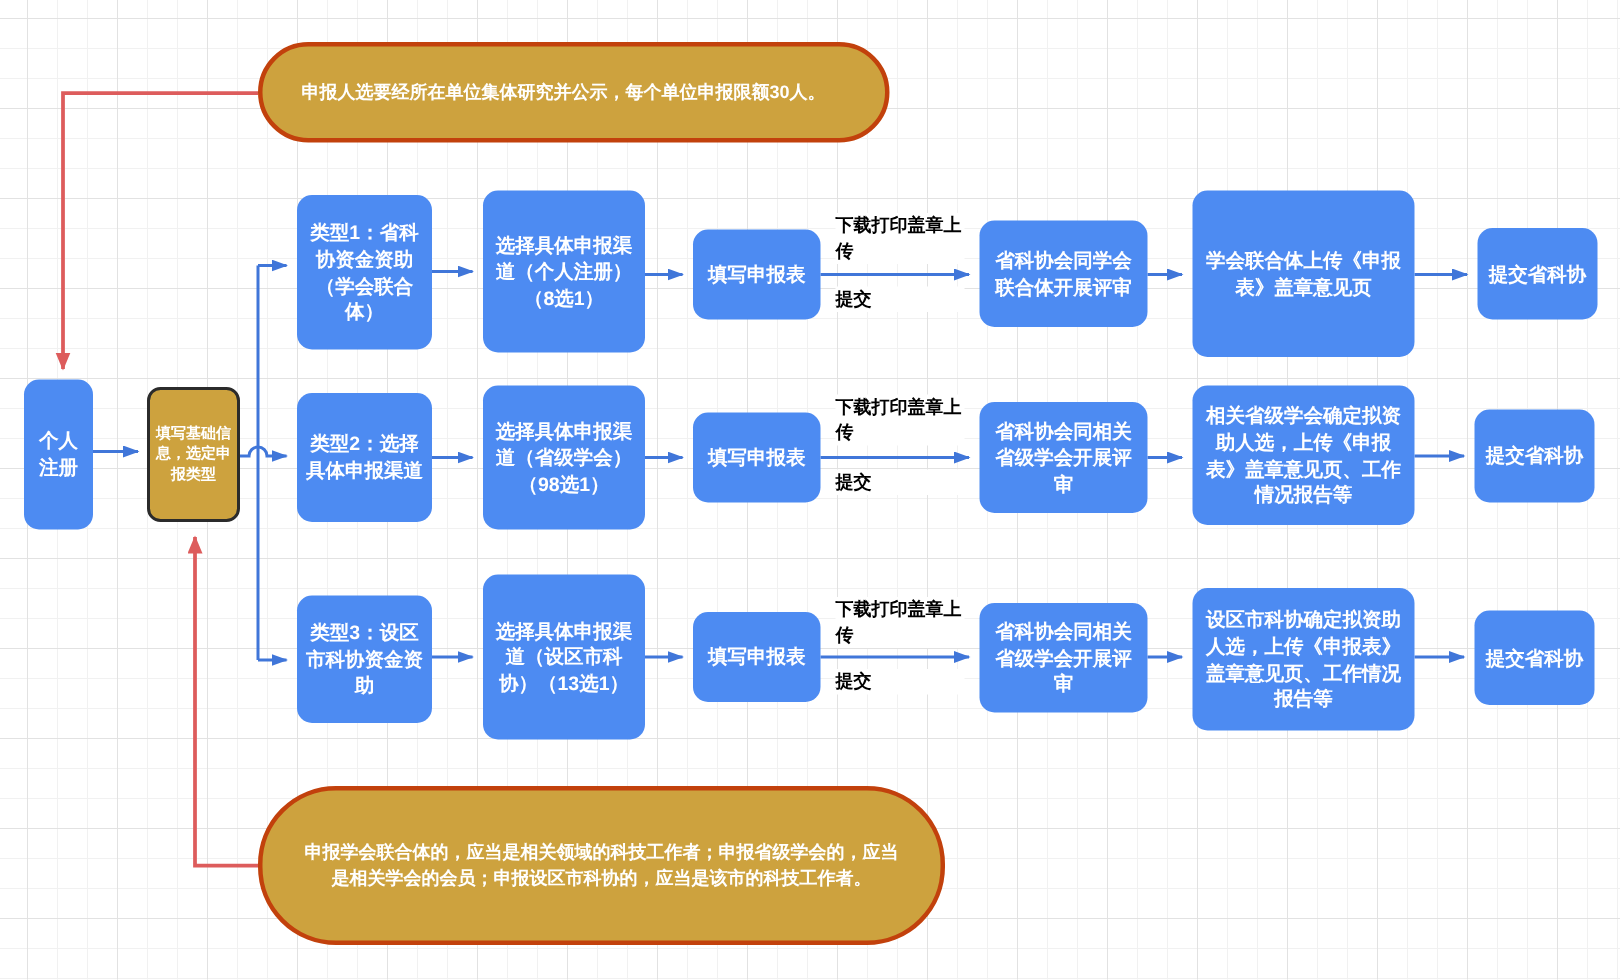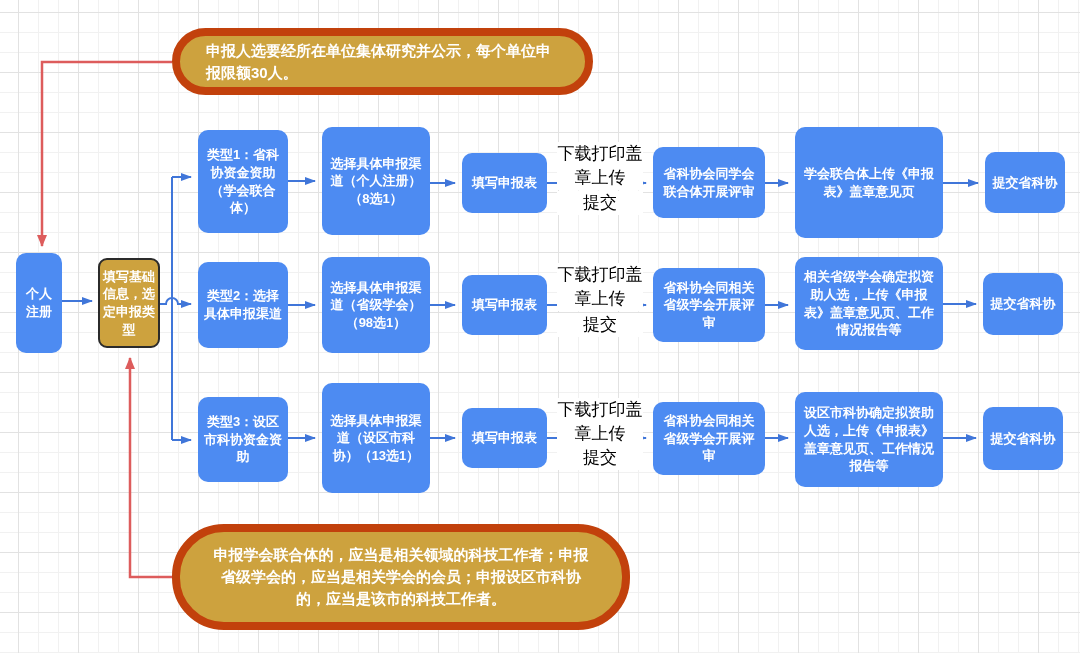--- a/index.html
+++ b/index.html
@@ -15,31 +15,31 @@
     background-size:60px 60px,60px 60px,20px 20px,20px 20px;
     background-position:18px 12px,18px 12px,18px 12px,18px 12px;
   }
   .layer{position:absolute;left:0;top:0;}
   .node{
     position:absolute;display:flex;align-items:center;justify-content:center;
     box-sizing:border-box;text-align:center;font-weight:bold;color:#ffffff;
     border-radius:10px;line-height:1.35;
   }
   .blue{background:#4d8bf2;font-size:13px;padding:4px 5px;}
-  .gold{background:#cda23e;border:2px solid #2b2b2b;border-radius:9px;font-size:13px;padding:2px 3px;}
+  .gold{background:#cda23e;border:2px solid #2b2b2b;border-radius:9px;font-size:10px;padding:2px 3px;}
   .note{
     position:absolute;display:flex;align-items:center;box-sizing:border-box;
-    background:#cda23e;border:8px solid #c2410c;color:#fff;font-weight:bold;
-    font-size:15px;line-height:1.45;
+    background:#cda23e;border:3px solid #c2410c;color:#fff;font-weight:bold;
+    font-size:12px;line-height:1.45;
   }
   .note-top{border-radius:34px;padding:0 26px;text-align:left;}
   .note-bottom{border-radius:52px;padding:0 28px;text-align:center;justify-content:flex-start;}
   .edge-label{
-    position:absolute;text-align:center;font-weight:normal;color:#000;
-    font-size:17px;line-height:1.4;background:#fff;
+    position:absolute;font-weight:bold;color:#000;
+    font-size:12px;line-height:1.4;background:#fff;
   }
   svg{position:absolute;left:0;top:0;}
 </style>
 </head>
 <body>
 
 <svg class="layer" width="1080" height="653">
   <defs>
     <marker id="mb" markerUnits="userSpaceOnUse" markerWidth="12" markerHeight="10" refX="10" refY="4" orient="auto">
       <path d="M0,0 L11,4 L0,8 Z" fill="#4076d9"></path>

